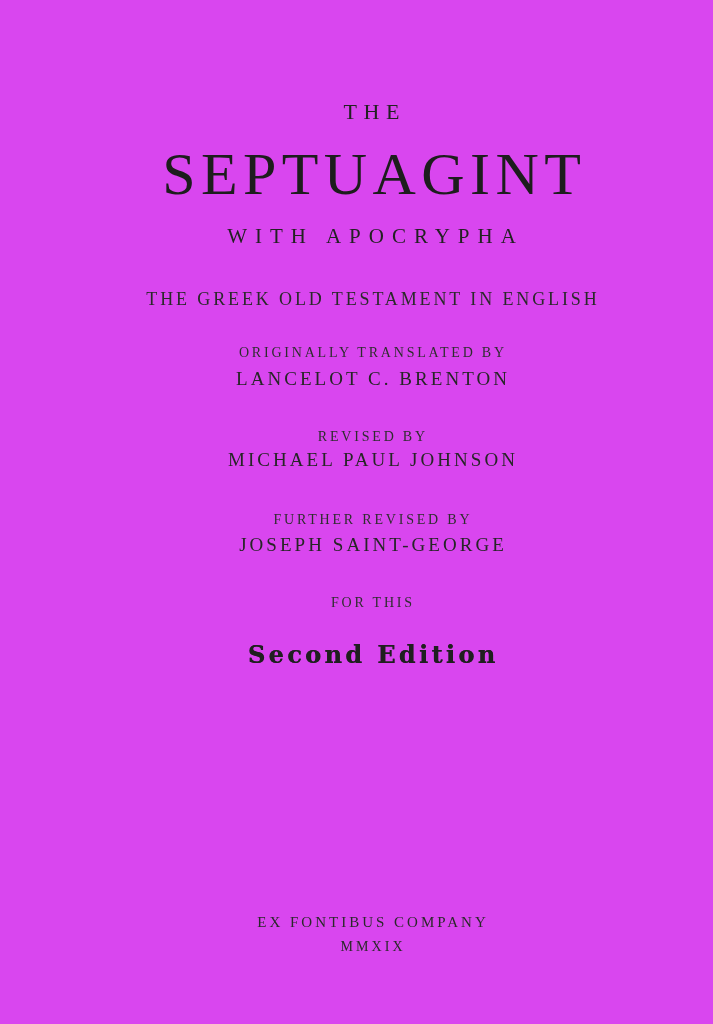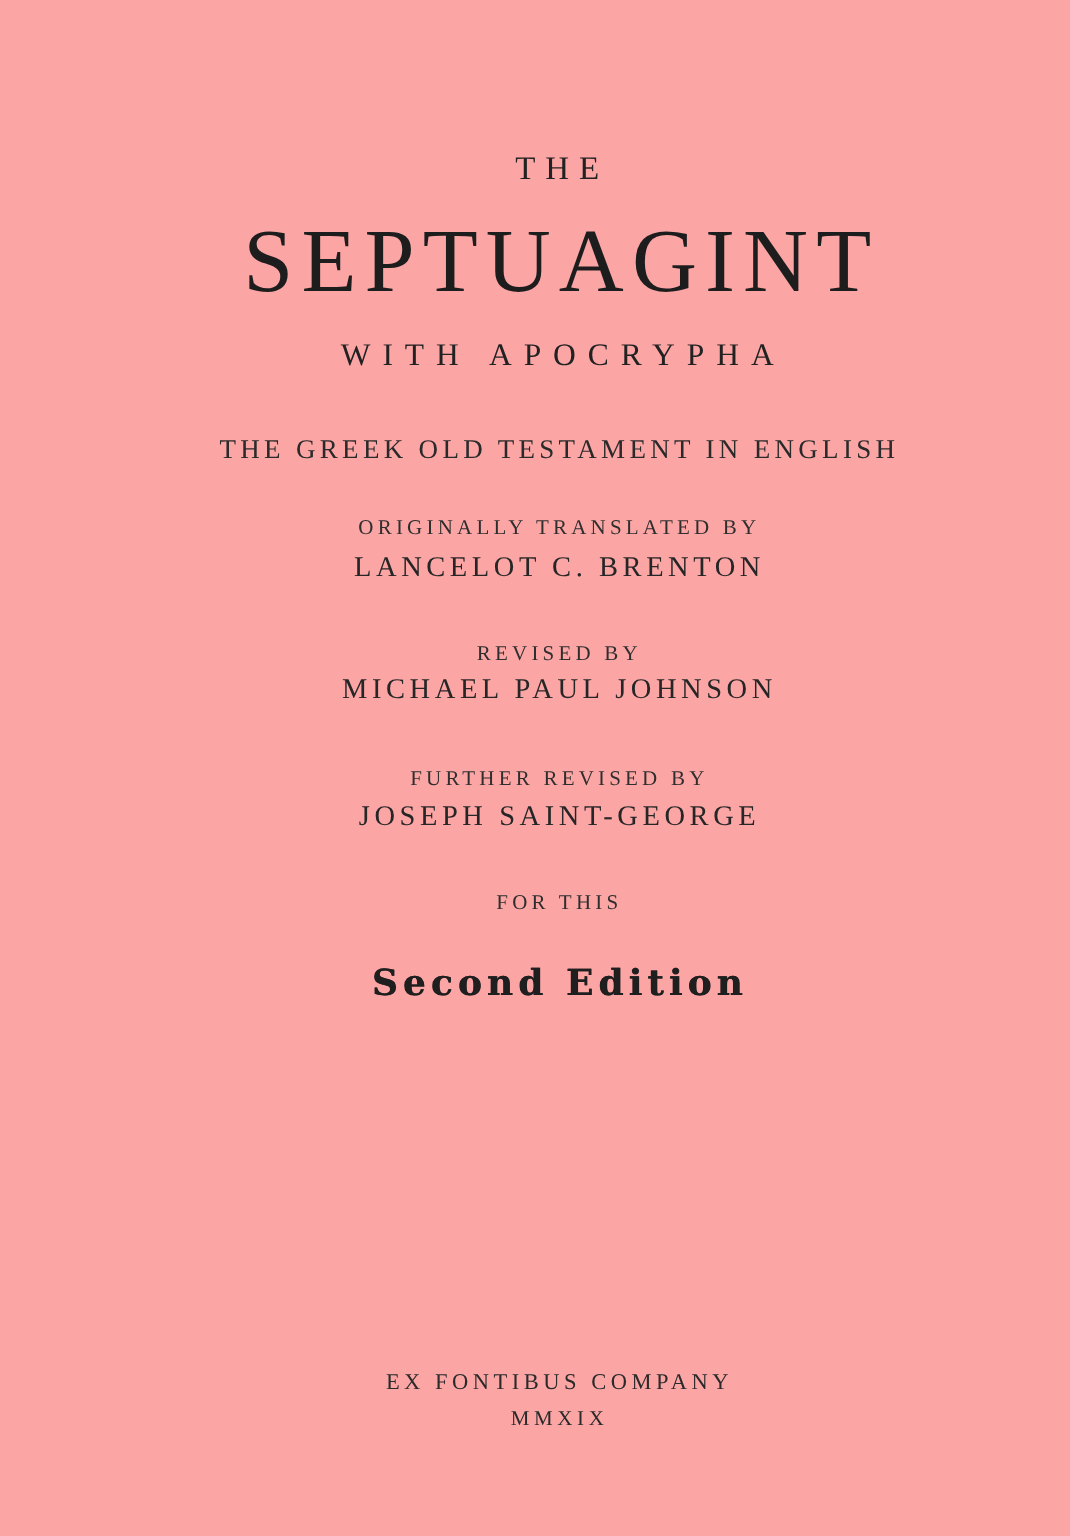--- a/index.html
+++ b/index.html
@@ -4,21 +4,21 @@
 <style>
   html, body {
     margin: 0;
     padding: 0;
     background: #ffffff;
   }
   .page {
     position: relative;
     width: 713px;
     height: 1024px;
-    background: #fca5a5;
+    background: #d946ef;
     overflow: hidden;
     font-family: "Liberation Serif", "DejaVu Serif", serif;
     color: #222222;
   }
   
   .content {
     position: absolute;
     left: 30px;
     right: 0;
     top: 0;

